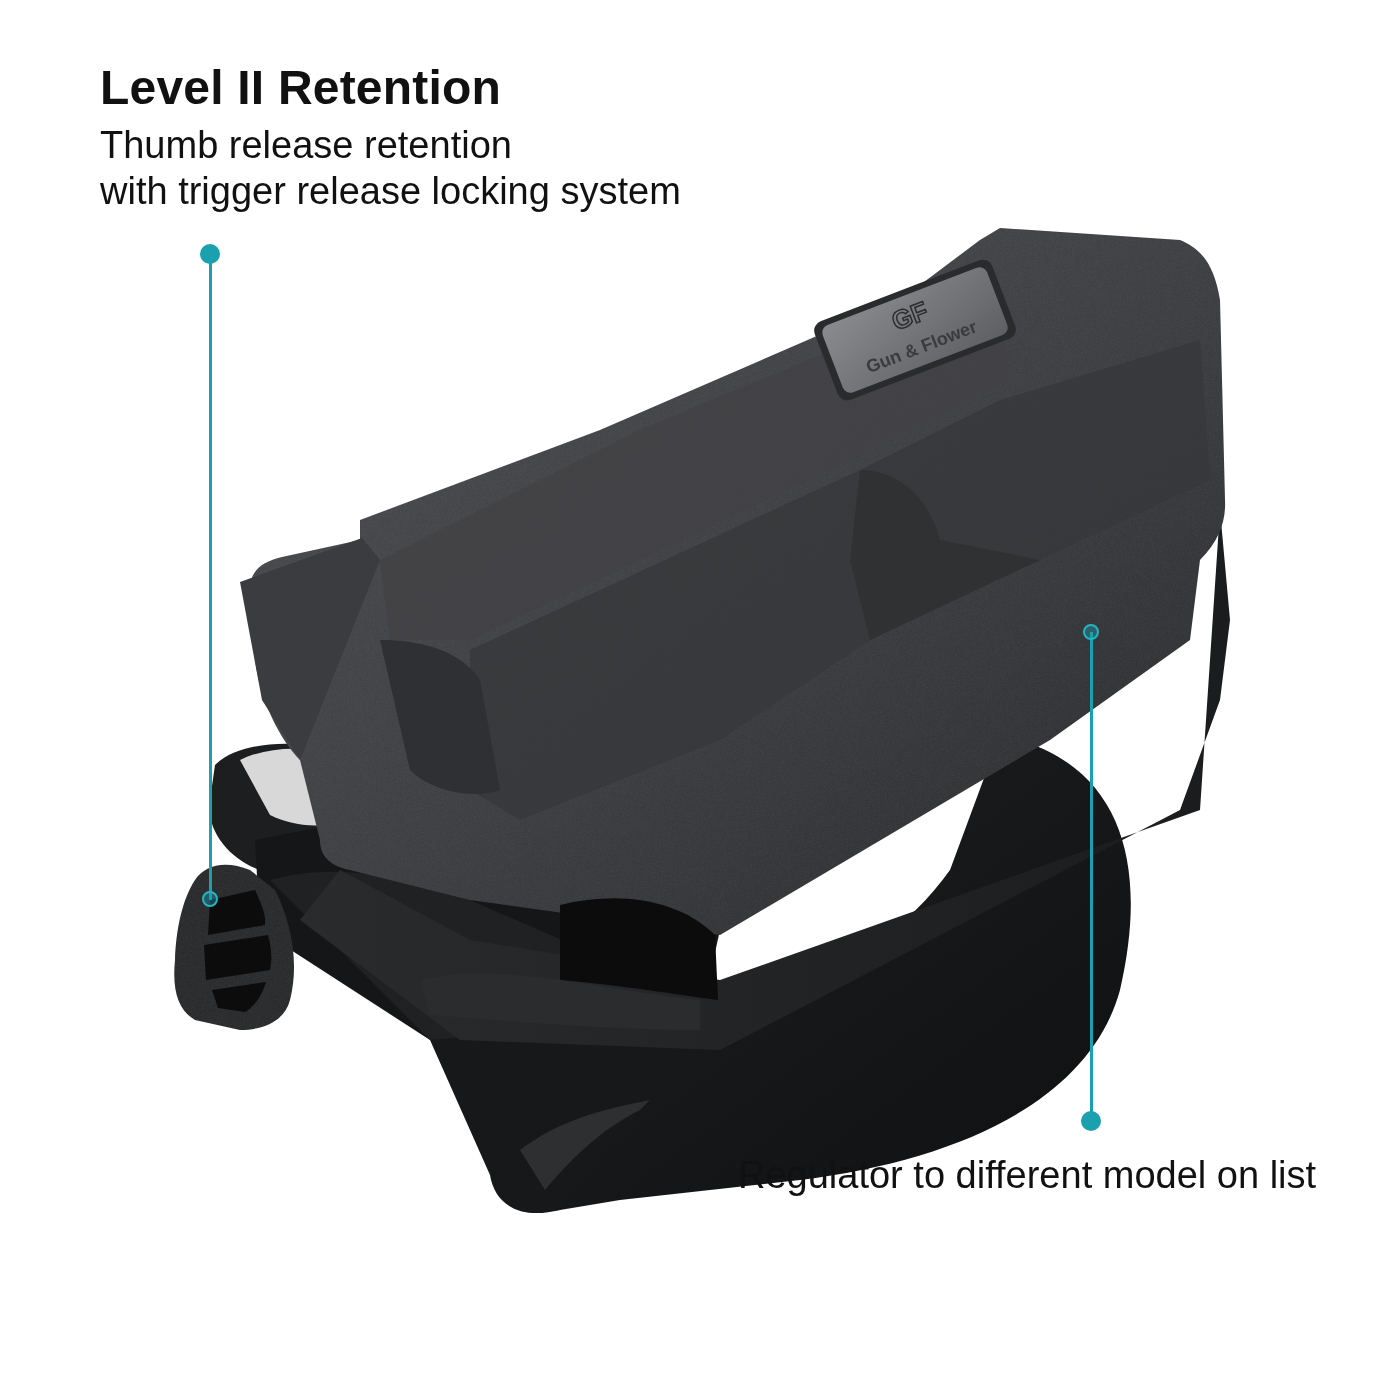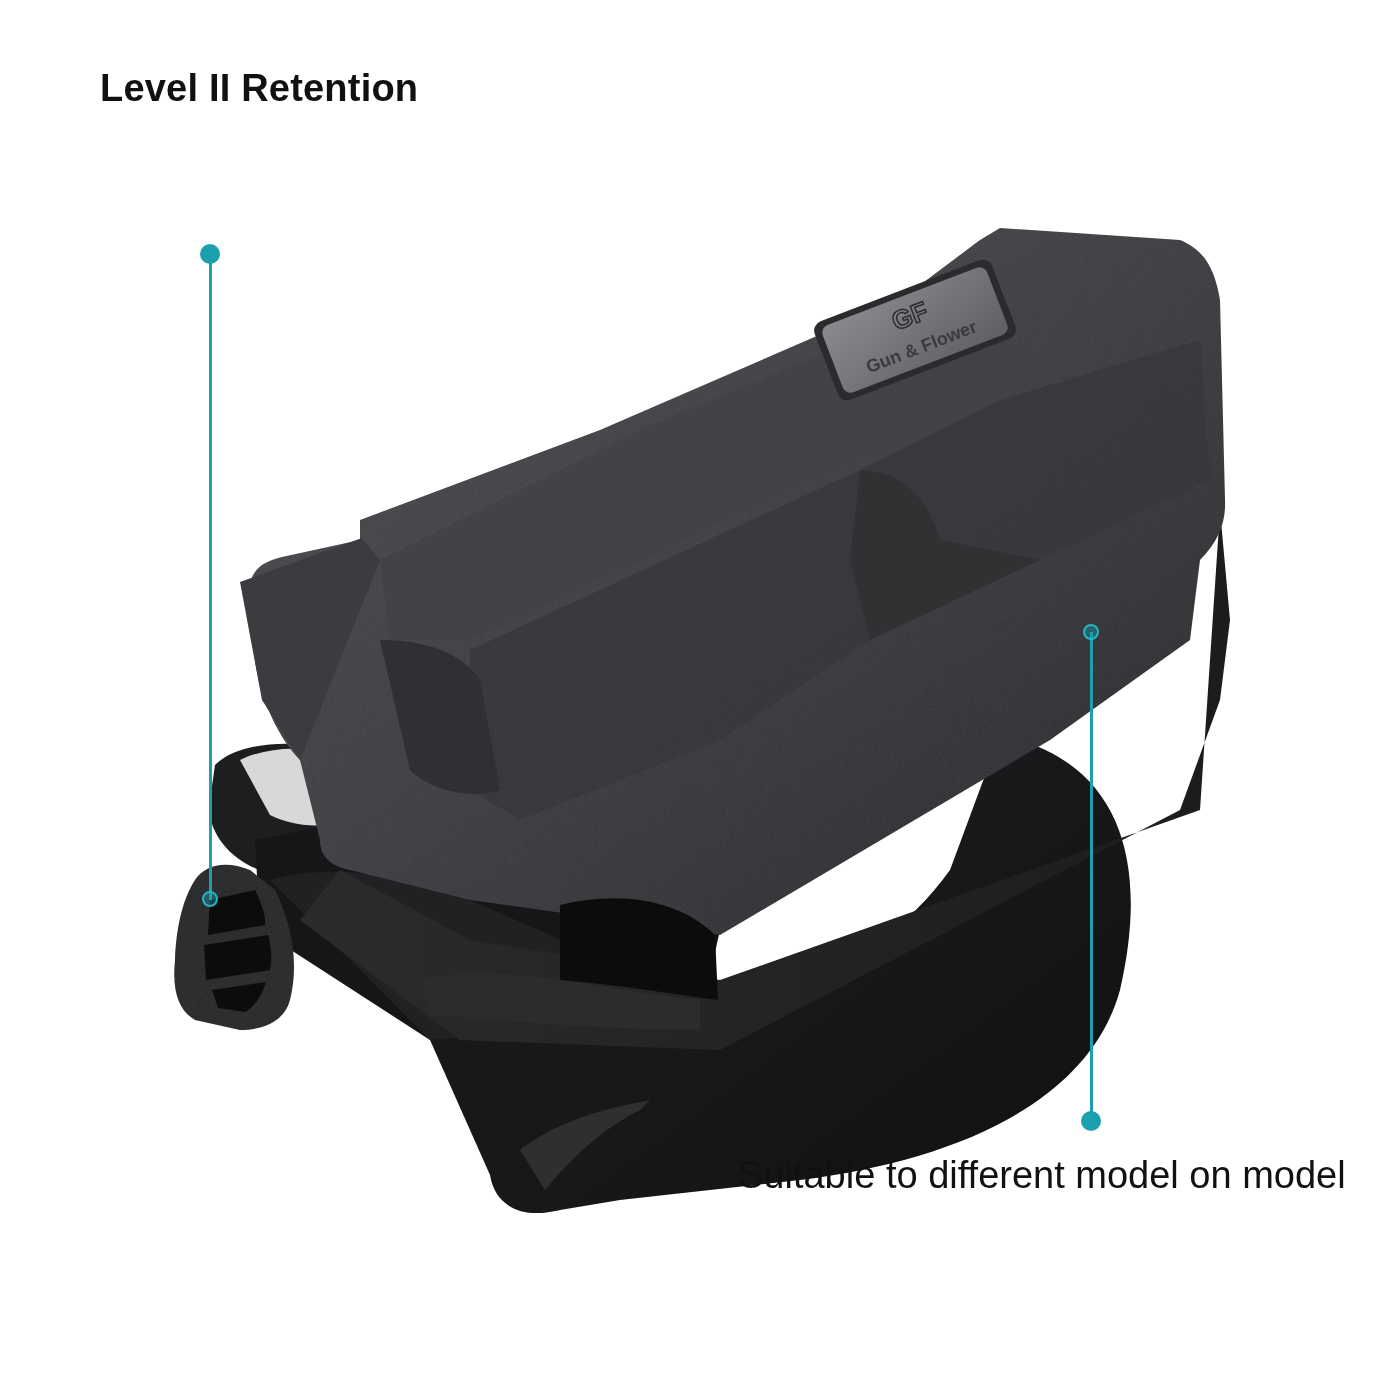--- a/index.html
+++ b/index.html
@@ -1,18 +1,18 @@
 <!DOCTYPE html>
 <html><head>
 <meta charset="utf-8">
 <style>
   html, body { margin:0; padding:0; background:#ffffff; }
   body { width:1400px; height:1400px; position:relative; overflow:hidden; font-family:"Liberation Sans", sans-serif; color:#111; }
   .callout { position:absolute; }
-  .callout-title { font-weight:700; font-size:38px; letter-spacing:0.2px; line-height:44px; white-space:nowrap; }
+  .callout-title { font-weight:700; font-size:48px; letter-spacing:0.2px; line-height:44px; white-space:nowrap; }
   .callout-desc { font-size:38px; line-height:46px; white-space:pre-line; color:#111; }
   #callout-left { left:100px; top:66px; }
   #callout-right { left:738px; top:1144px; }
   #callout-right .callout-desc { white-space:nowrap; }
   .product { position:absolute; left:0; top:0; width:1400px; height:1400px; }
   .leader { position:absolute; background:#1aa0ae; width:3px; }
   .dot { position:absolute; width:20px; height:20px; border-radius:50%; background:#1aa0ae; }
   .ring { position:absolute; width:12px; height:12px; border-radius:50%; border:2px solid #24b4c4; background:rgba(26,160,174,0.4); }
 </style>
 </head>
@@ -96,17 +96,19 @@
 <div class="leader" style="left:209px; top:255px; height:645px;"></div>
 <div class="dot" style="left:200px; top:244px;"></div>
 <div class="ring" style="left:202px; top:891px;"></div>
 
 <div class="leader" style="left:1090px; top:632px; height:488px;"></div>
 <div class="ring" style="left:1083px; top:624px;"></div>
 <div class="dot" style="left:1081px; top:1111px;"></div>
 
 <div class="callout" id="callout-left">
   <div class="callout-title">Level II Retention</div>
+  <div class="callout-desc" style="margin-top:12px;">Thumb release retention
+with trigger release locking system</div>
 </div>
 
 <div class="callout" id="callout-right">
-  <div class="callout-desc" style="margin-top:8px;">Suitable to different model on model</div>
+  <div class="callout-desc" style="margin-top:8px;">Regulator to different model on list</div>
 </div>
 
 </body></html>

